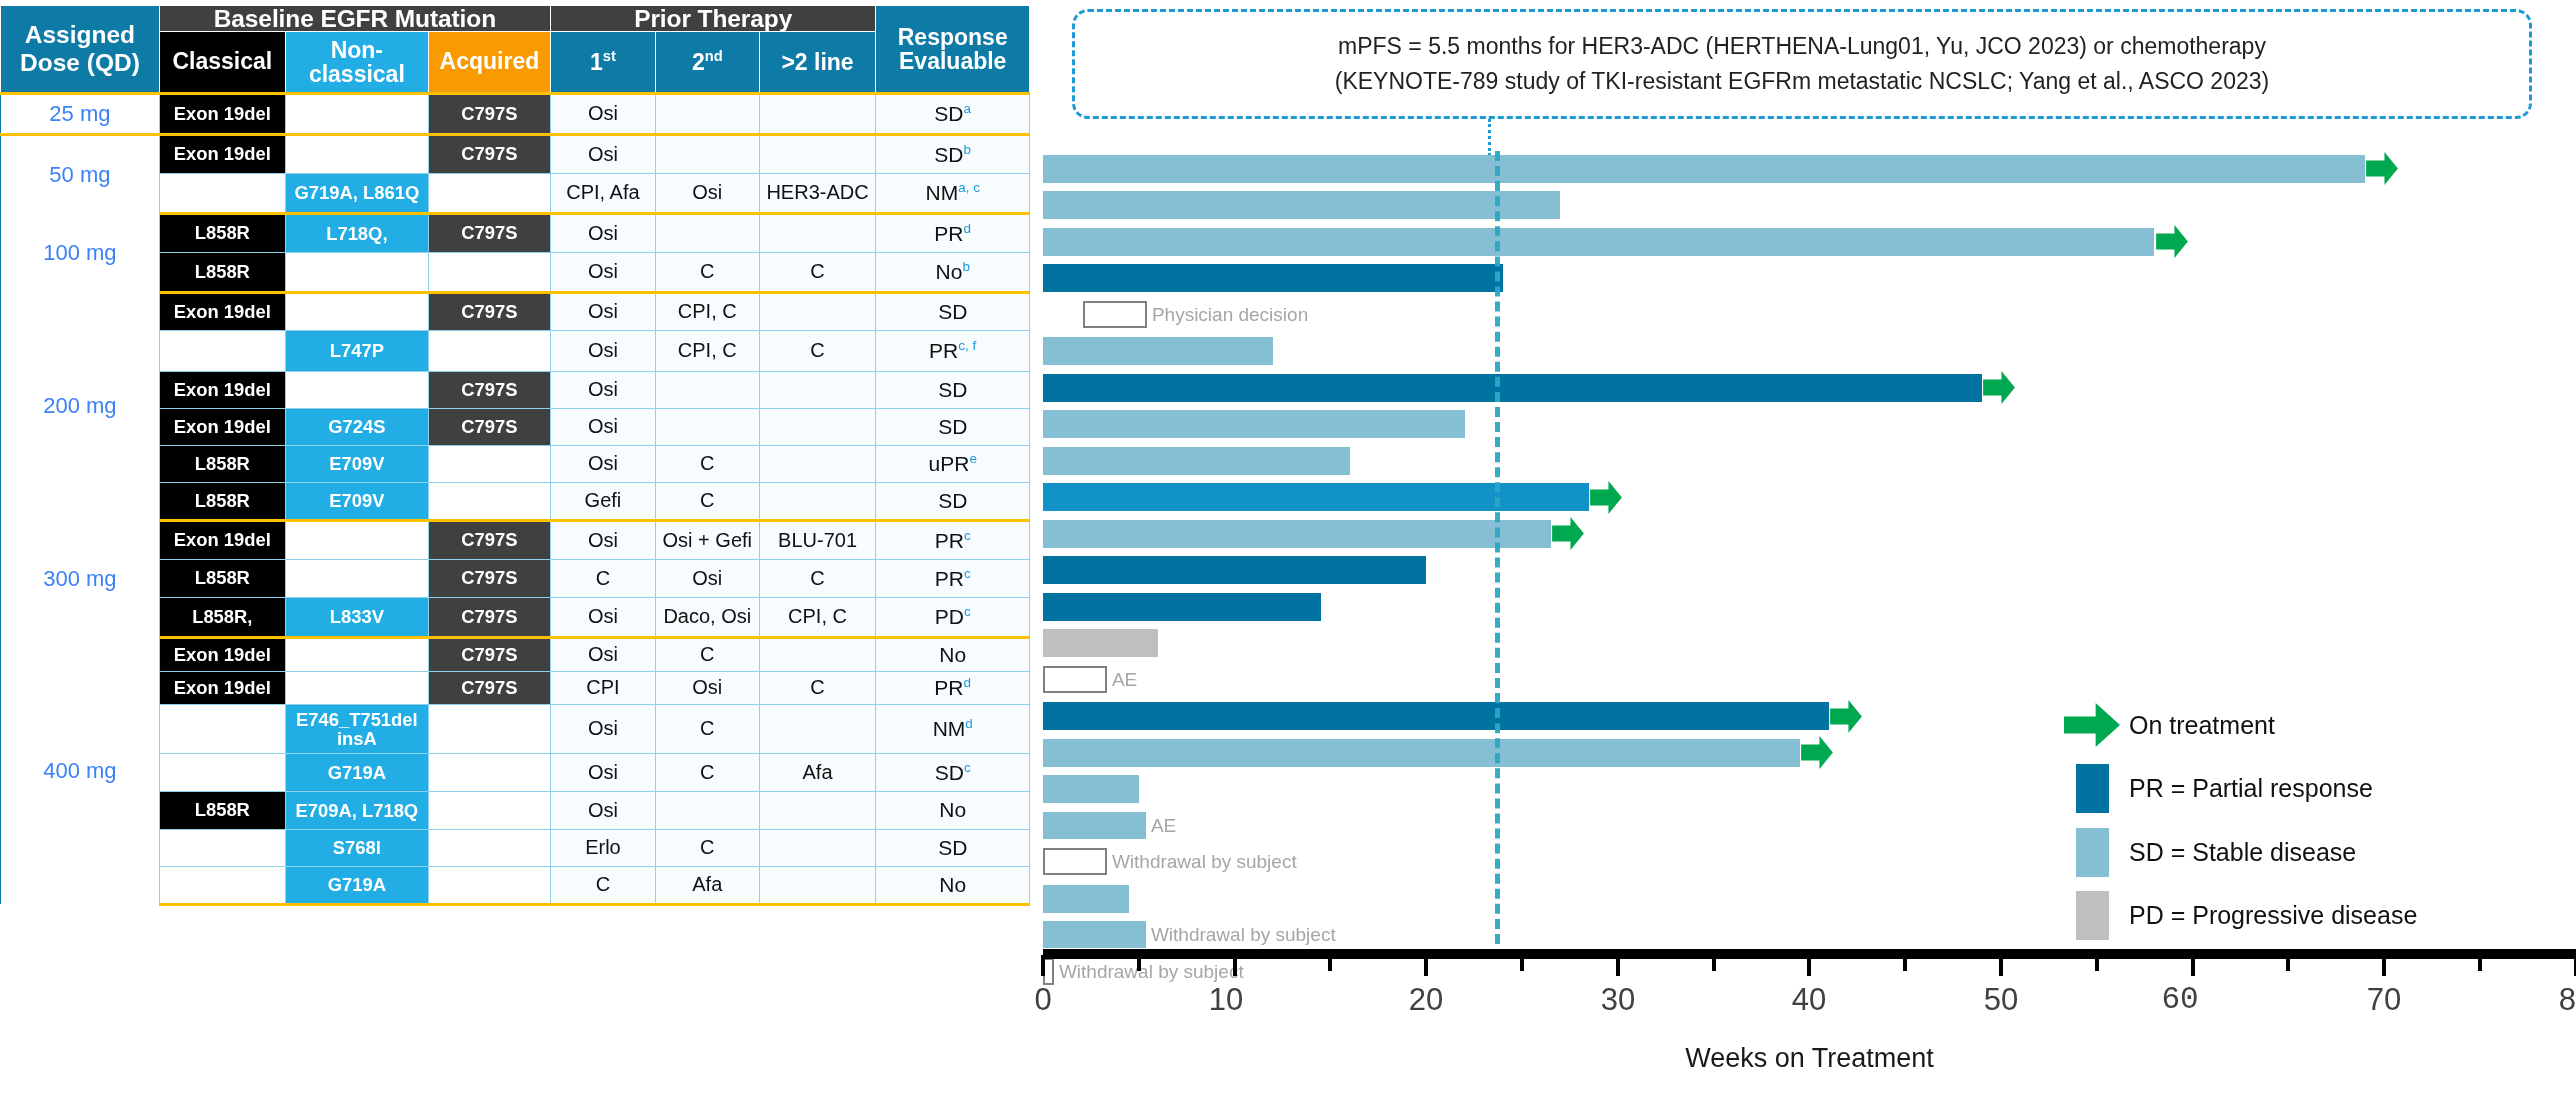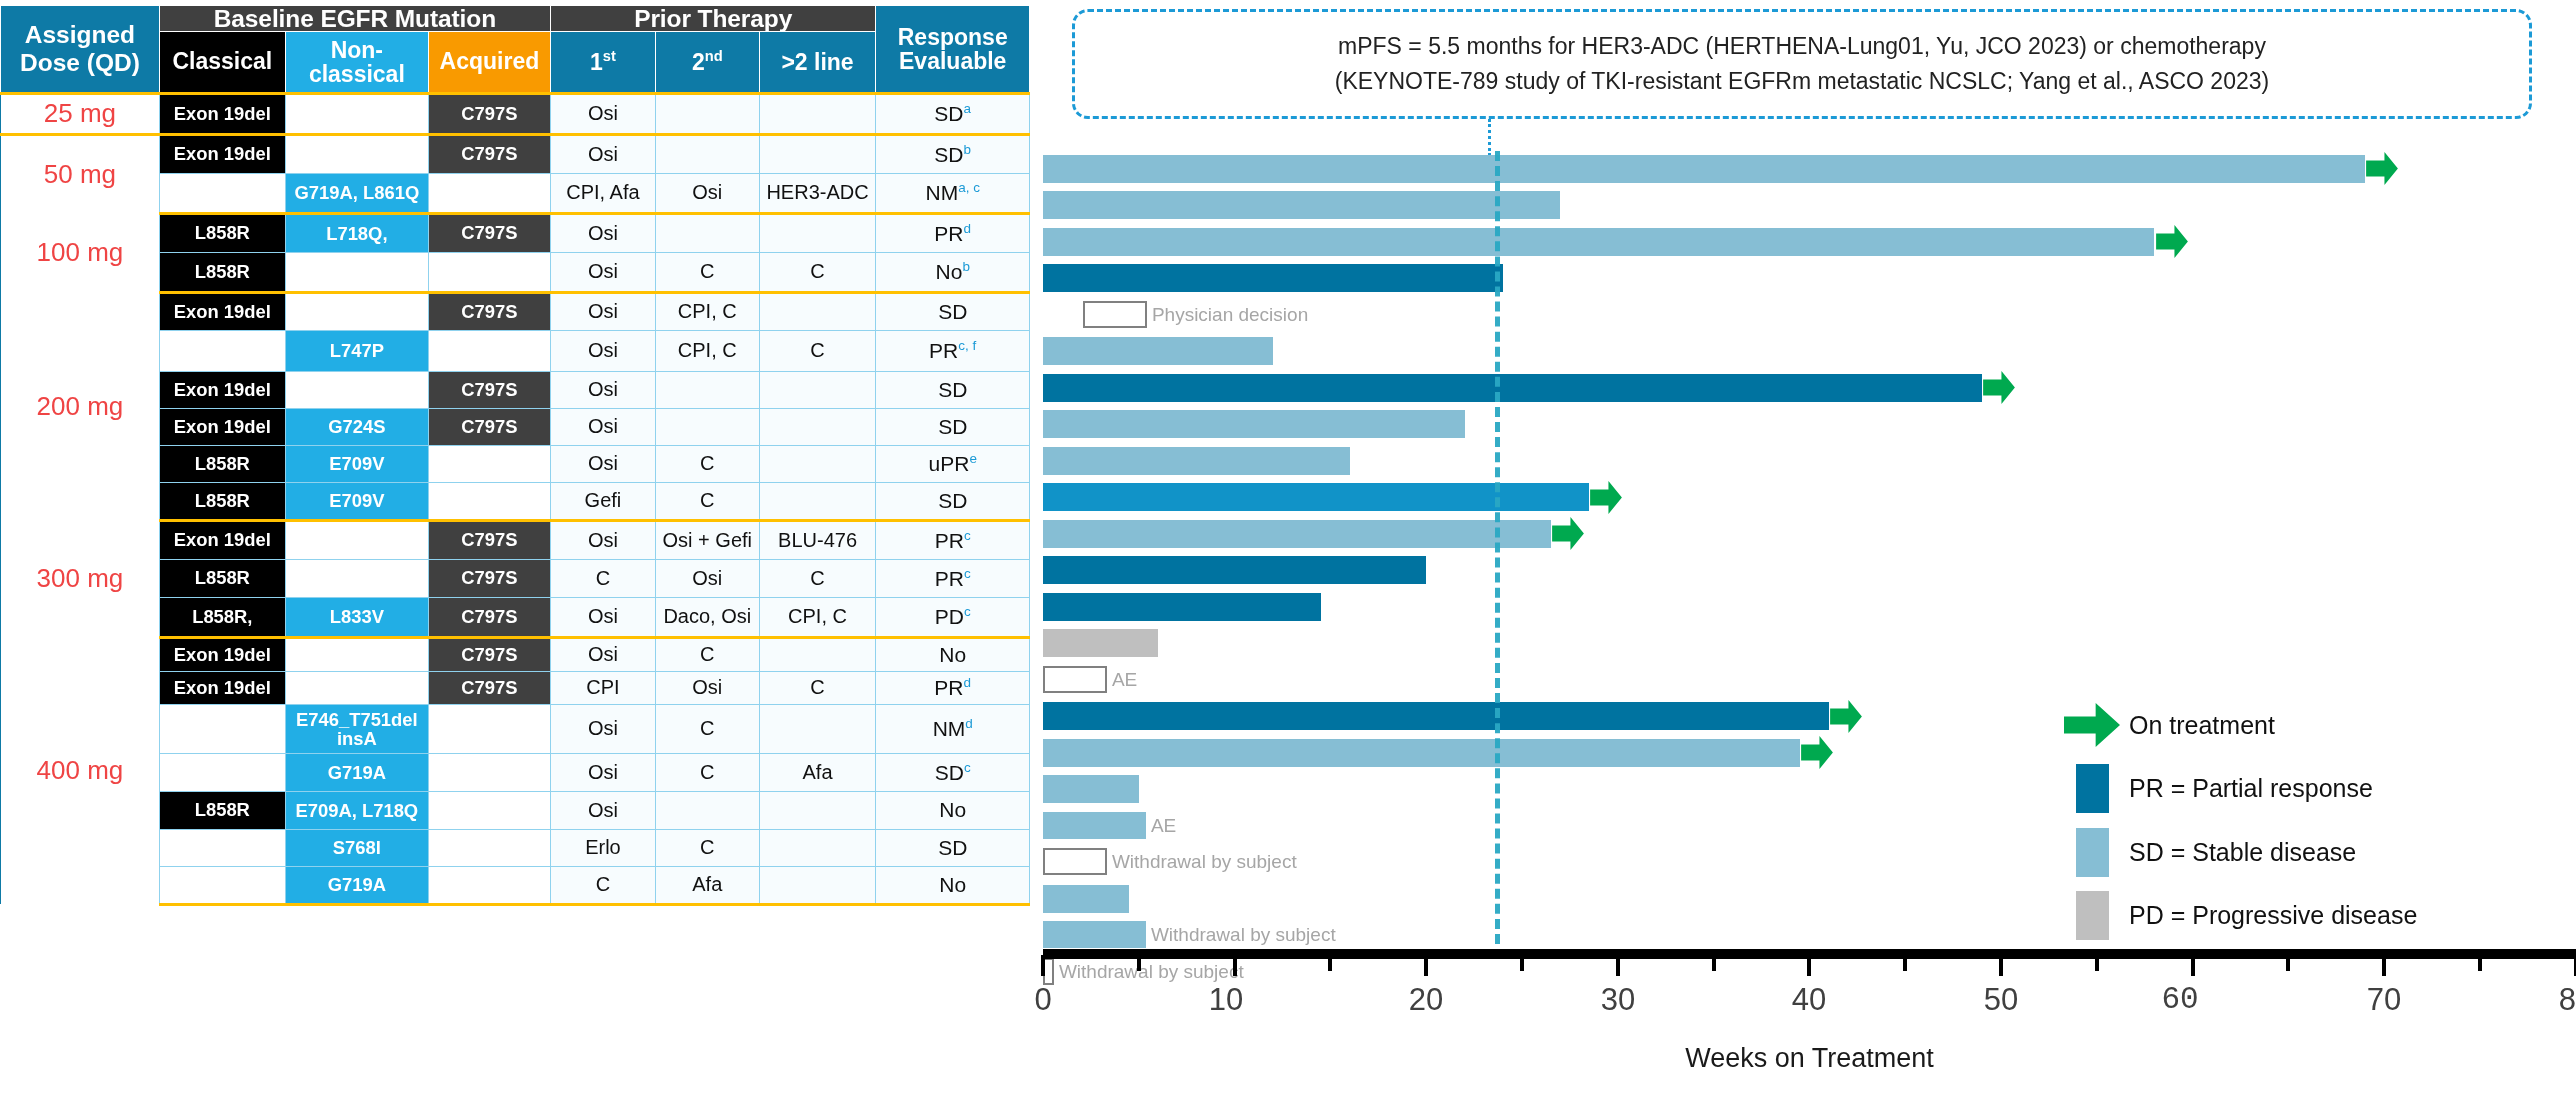--- a/index.html
+++ b/index.html
@@ -15,21 +15,21 @@
            border:1.2px solid #fff;line-height:1.02;}
   .hdr-dose{background:#0E7AA6;color:#fff;font-weight:bold;font-size:24.5px;line-height:1.12;border:1.2px solid #fff;}
   .hdr-classical{background:#000;color:#fff;font-weight:bold;font-size:23px;border:1.2px solid #fff;}
   .hdr-nonclassical{background:#22AEE5;color:#fff;font-weight:bold;font-size:23px;line-height:1.06;border:1.2px solid #fff;}
   .hdr-acquired{background:#F99A00;color:#fff;font-weight:bold;font-size:23px;border:1.2px solid #fff;}
   .hdr-plain{background:#0E7AA6;color:#fff;font-weight:bold;font-size:23px;border:1.2px solid #fff;line-height:1.06;}
   .hdr-plain sup{font-size:14.7px;vertical-align:super;}
 
   .cell{font-size:20px;color:#111;border-left:0.6px solid #8FD2EE;border-right:0.6px solid #8FD2EE;
         border-bottom:0.6px solid #8FD2EE;background:#F7FCFE;height:31px;}
-  .c-dose{font-size:26px;color:#ef4444;background:#fff;border-left:1.2px solid #0E7AA6;border-right:0.6px solid #8FD2EE;}
+  .c-dose{font-size:22px;color:#3b82f6;background:#fff;border-left:1.2px solid #0E7AA6;border-right:0.6px solid #8FD2EE;}
   .c-classical{background:#000;color:#fff;font-size:18.4px;font-weight:600;}
   .c-nonclassical{background:#22AEE5;color:#fff;font-size:18.4px;font-weight:600;line-height:1.05;}
   .c-acquired{background:#404040;color:#fff;font-size:18.4px;font-weight:600;}
   .c-empty{background:#fff;}
   .c-resp{font-size:21px;background:#F7FCFE;}
   .c-resp sup{font-size:13.5px;color:#1C9AD6;vertical-align:super;}
   .sep td{border-bottom:3.1px solid #FFC000 !important;}
   .topline{border-top:3.1px solid #FFC000;}
 
   
@@ -201,21 +201,21 @@
             <td class="cell"></td>
             <td class="cell c-resp">SD</td>
           </tr>
           <tr>
             <td class="c-dose" rowspan="3">300 mg</td>
             <td class="cell c-classical" style="height:37px">Exon 19del</td>
             <td class="cell c-empty"></td>
             <td class="cell c-acquired">C797S</td>
             <td class="cell">Osi</td>
             <td class="cell">Osi + Gefi</td>
-            <td class="cell">BLU-476</td>
+            <td class="cell">BLU-701</td>
             <td class="cell c-resp">PR<sup>c</sup></td>
           </tr>
           <tr>
             <td class="cell c-classical" style="height:37px">L858R</td>
             <td class="cell c-empty"></td>
             <td class="cell c-acquired">C797S</td>
             <td class="cell">C</td>
             <td class="cell">Osi</td>
             <td class="cell">C</td>
             <td class="cell c-resp">PR<sup>c</sup></td>

